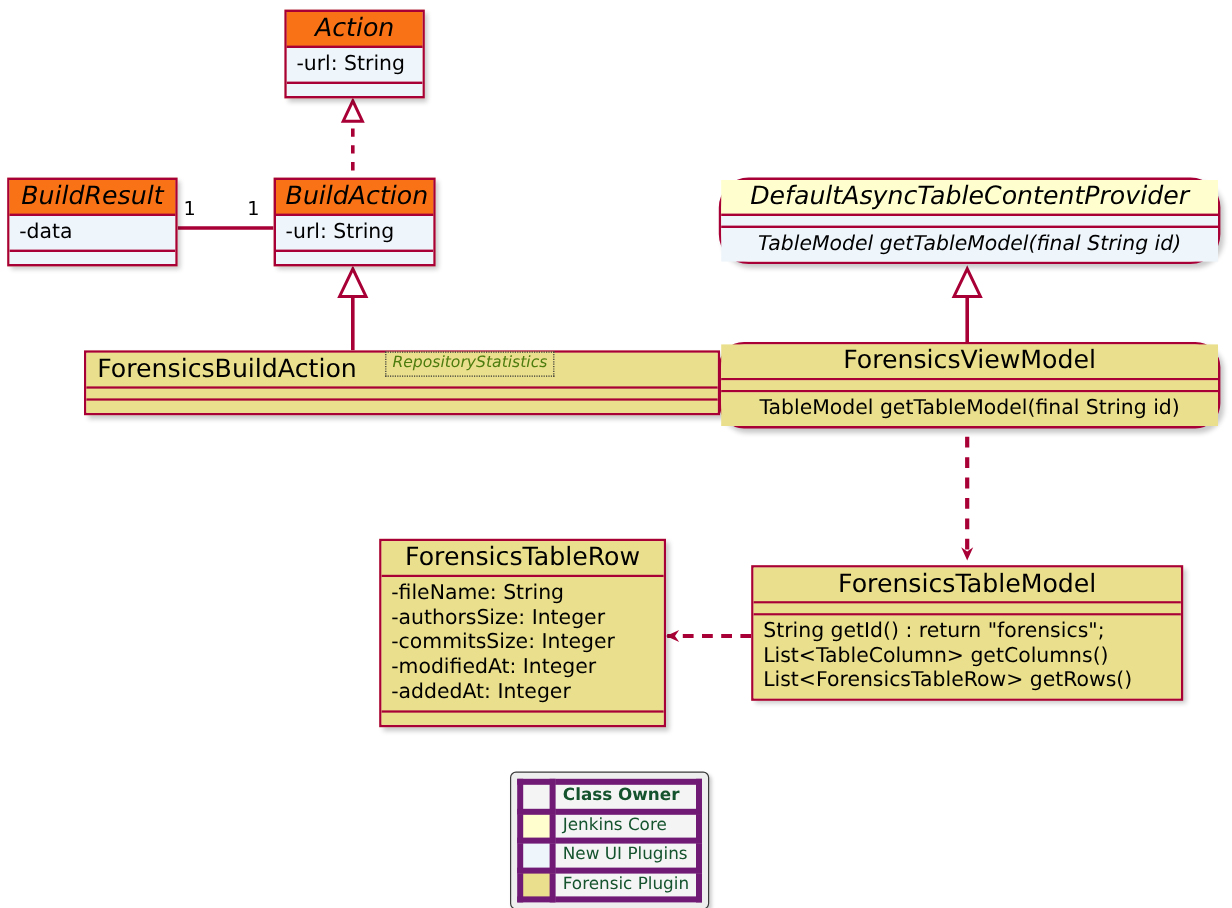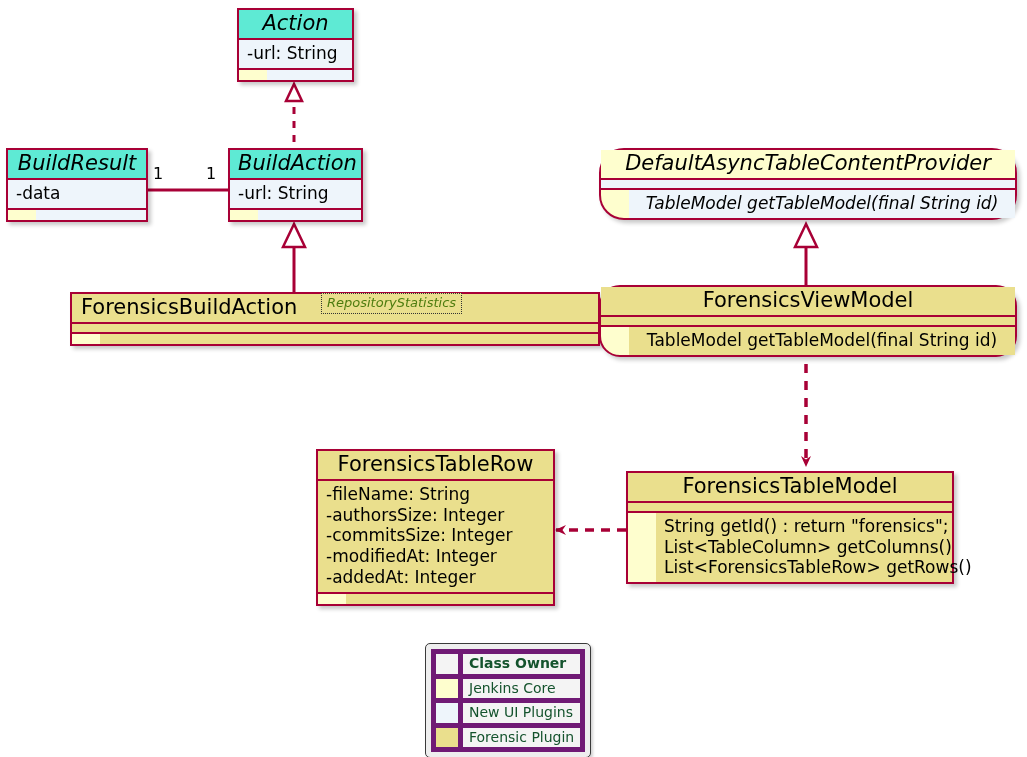--- a/index.html
+++ b/index.html
@@ -36,41 +36,41 @@
     box-shadow: 3px 3px 4px rgba(0,0,0,0.22);
     background: #FEFECE;
   }
   .uml-class .row {
     box-sizing: border-box;
     border-bottom: 2px solid #A80036;
     padding: 3px 8px 4px 8px;
     white-space: nowrap;
     line-height: 1.0;
   }
-  .uml-class .row:last-child { border-bottom: none; margin-left: 28px; }
+  .uml-class .row:last-child { border-bottom: none; }
 
   .hdr {
     text-align: center;
     font-size: 21px;
     color: #000000;
   }
   .hdr.abstract { font-style: italic; }
 
   .compart {
     font-size: 17px;
     color: #000000;
     text-align: left;
   }
   .compart.abstract { font-style: italic; }
   .compart.center { text-align: center; }
   .compart .ln { display: block; line-height: 1.22; }
   .compart.empty { padding: 2px 8px; height: 10px; }
 
   
-  .core-hdr  { background: #5eead4; }
+  .core-hdr  { background: #f97316; }
   .core-body { background: #EEF5FB; }
   .ui-hdr    { background: #FEFECE; }
   .ui-body   { background: #EEF5FB; }
   .forensic  { background: #EADF8D; }
 
   
   .stereo-tag {
     position: absolute;
     box-sizing: border-box;
     border: 1px dotted #333333;
@@ -225,21 +225,21 @@
     <div class="row compart forensic">
       <span class="ln">-fileName: String</span>
       <span class="ln">-authorsSize: Integer</span>
       <span class="ln">-commitsSize: Integer</span>
       <span class="ln">-modifiedAt: Integer</span>
       <span class="ln">-addedAt: Integer</span>
     </div>
     <div class="row compart empty forensic"></div>
   </div>
 
-  <div class="uml-class" style="left:626px; top:471px; width:328px;">
+  <div class="uml-class" style="left:626px; top:471px; width:360px;">
     <div class="row hdr forensic">ForensicsTableModel</div>
     <div class="row compart empty forensic"></div>
     <div class="row compart forensic">
       <span class="ln">String getId() : return "forensics";</span>
       <span class="ln">List&lt;TableColumn&gt; getColumns()</span>
       <span class="ln">List&lt;ForensicsTableRow&gt; getRows()</span>
     </div>
   </div>
 
   <div class="legend" style="left:425px; top:643px;">

